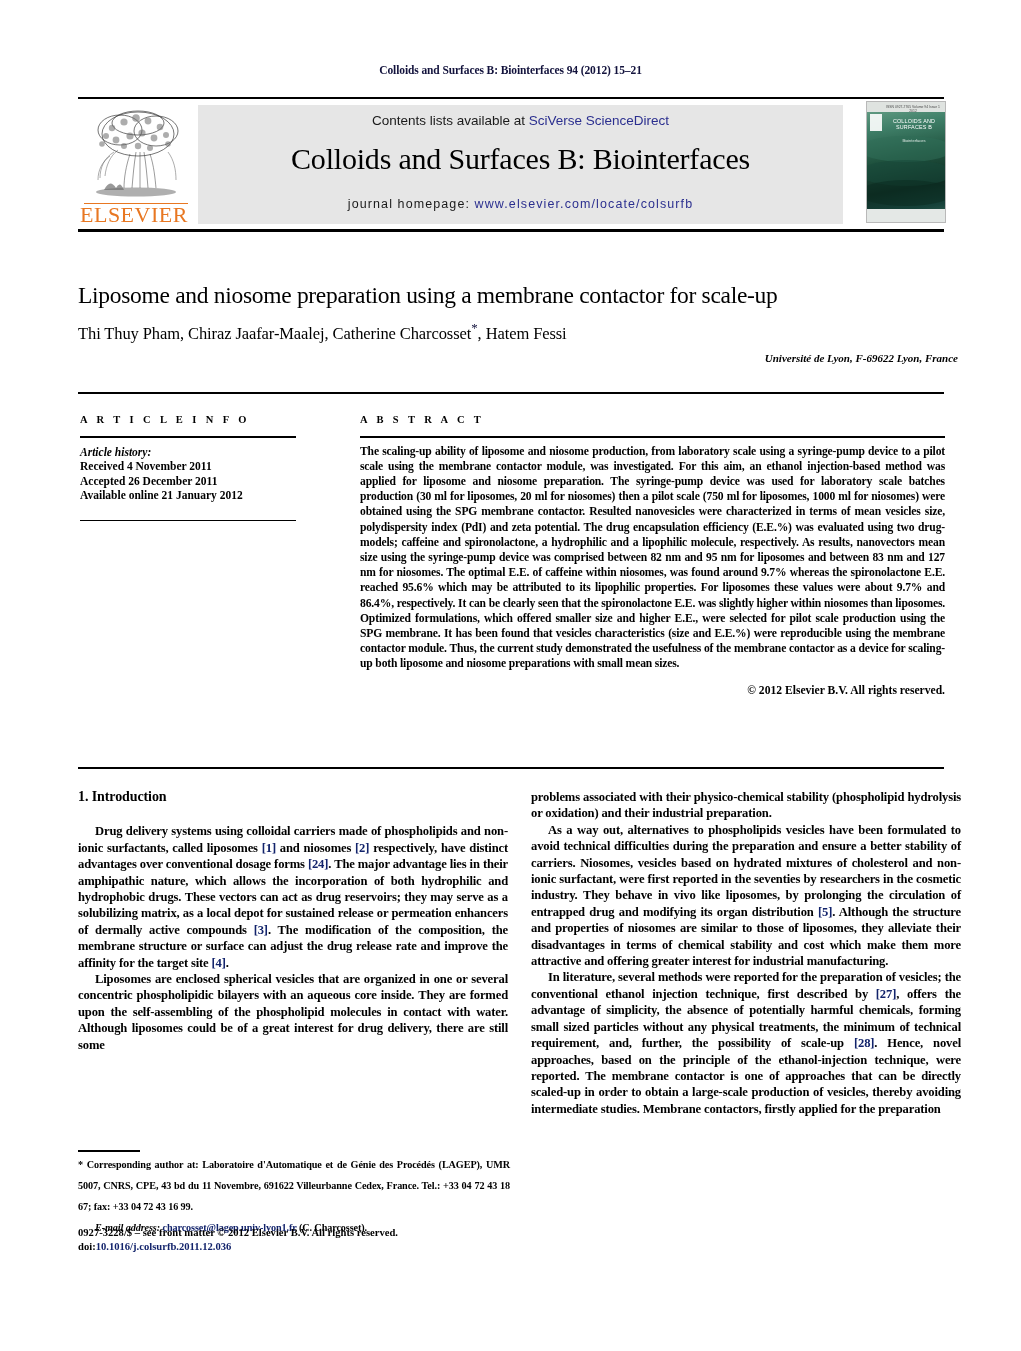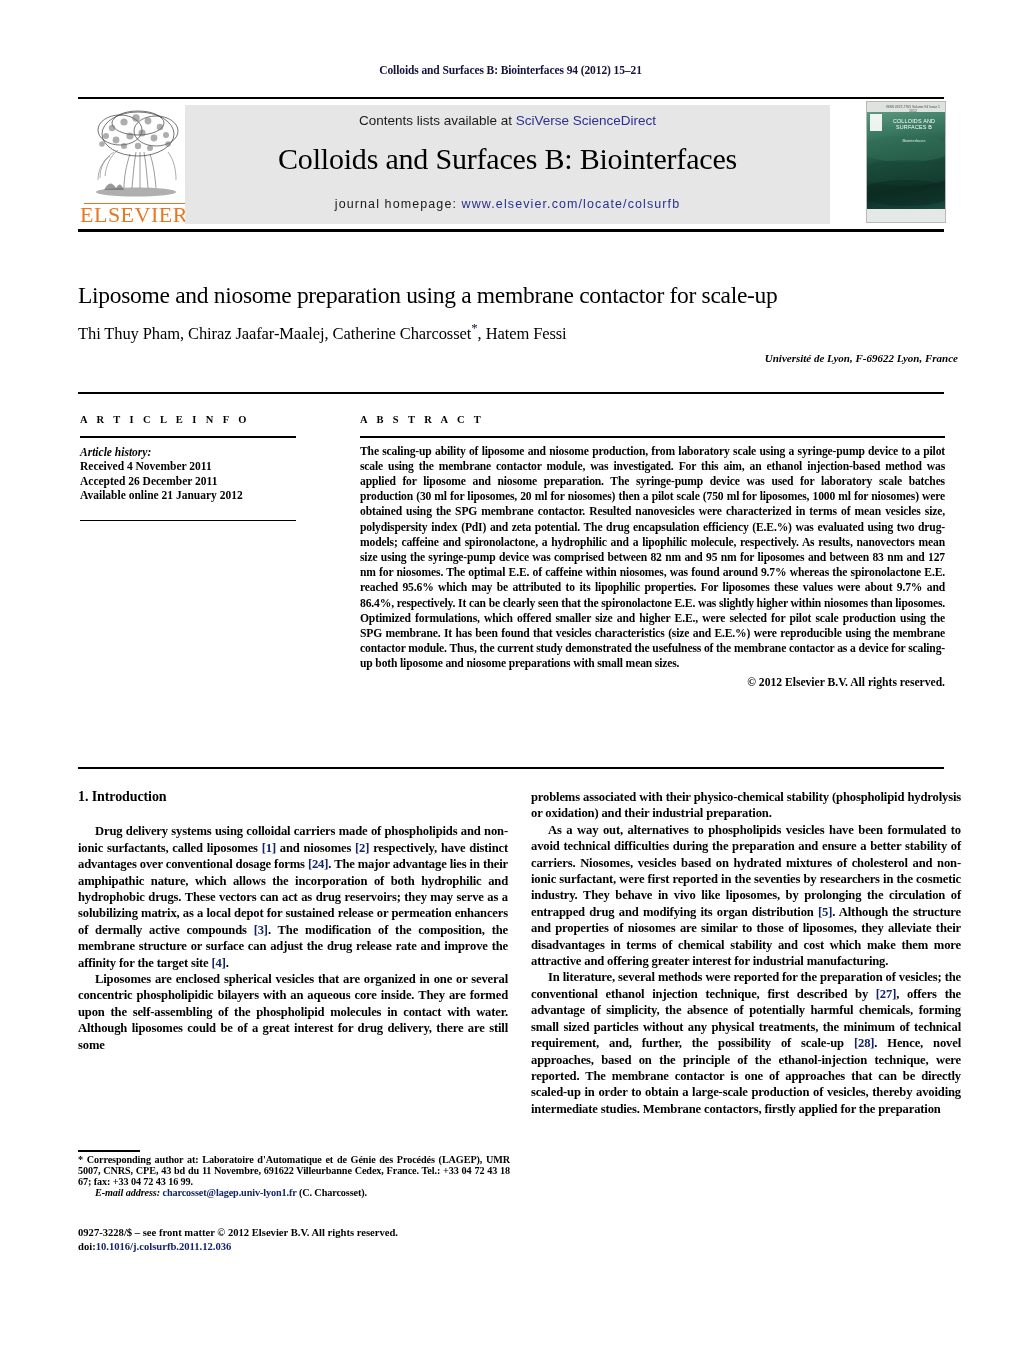--- a/index.html
+++ b/index.html
@@ -69,21 +69,21 @@
   }
   .elsevier-rule {
     position: absolute;
     left: 4px; bottom: 22px;
     width: 104px; height: 1.5px;
     background: #E87722;
   }
 
   .masthead-box {
     position: absolute;
-    left: 185px; top: 105px;
+    left: 198px; top: 105px;
     width: 645px;
     height: 119px;
     background: #e6e6e6;
   }
   .contents-line {
     position: absolute;
     left: 0; top: 8px;
     width: 645px;
     text-align: center;
     font-family: "Liberation Sans", sans-serif;
@@ -287,21 +287,21 @@
     line-height: 15.2px;
     text-align: justify;
     color: #000;
     letter-spacing: -0.15px;
   }
   .copyright {
     font-family: "Liberation Serif", serif;
     font-weight: bold;
     font-size: 11.6px;
     text-align: right;
-    margin-top: 4px;
+    margin-top: 12px;
     color: #000;
   }
 
   
   .col {
     position: absolute;
     width: 430px;
     font-family: "Liberation Serif", serif;
     font-weight: bold;
     font-size: 12.6px;
@@ -332,21 +332,21 @@
     width: 62px; height: 1.5px;
     background: #000;
   }
   .footnote {
     position: absolute;
     left: 78px; top: 1154px;
     width: 432px;
     font-family: "Liberation Serif", serif;
     font-weight: bold;
     font-size: 10.2px;
-    line-height: 11px;
+    line-height: 21px;
     color: #000;
     text-align: justify;
     letter-spacing: -0.1px;
   }
   .footnote .email-lbl {
     font-style: italic;
   }
   .footnote .email-link { color: #12236b; }
   .footnote .fn-email { text-indent: 17px; display: block; }
 

